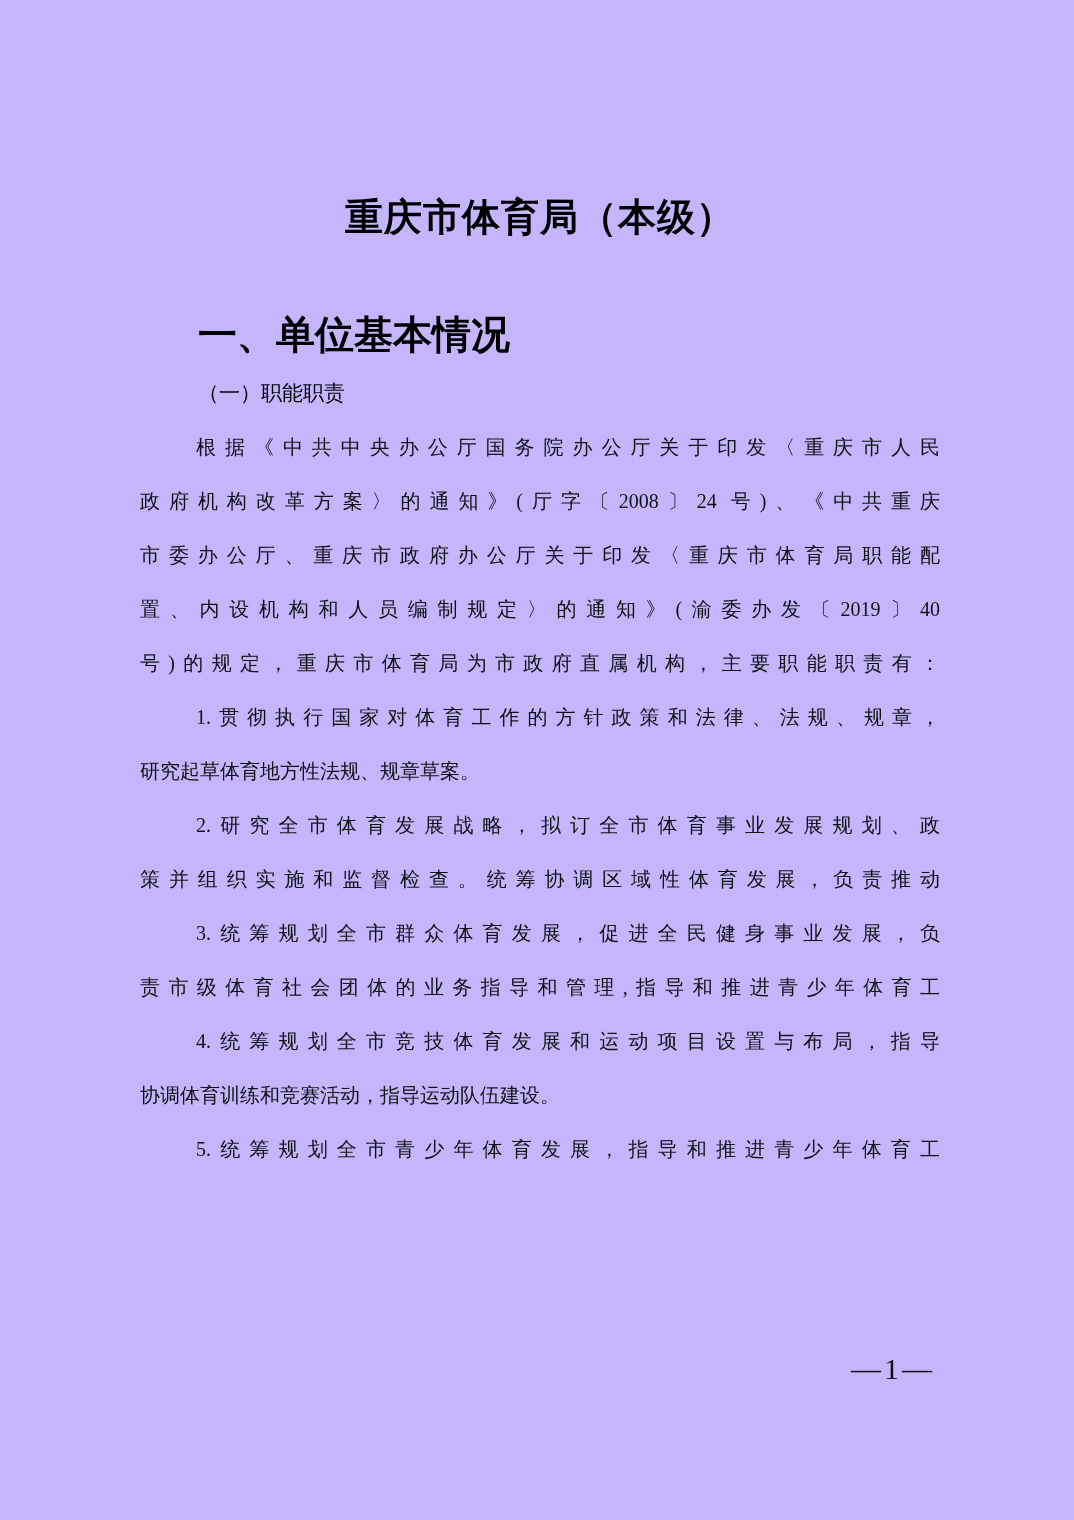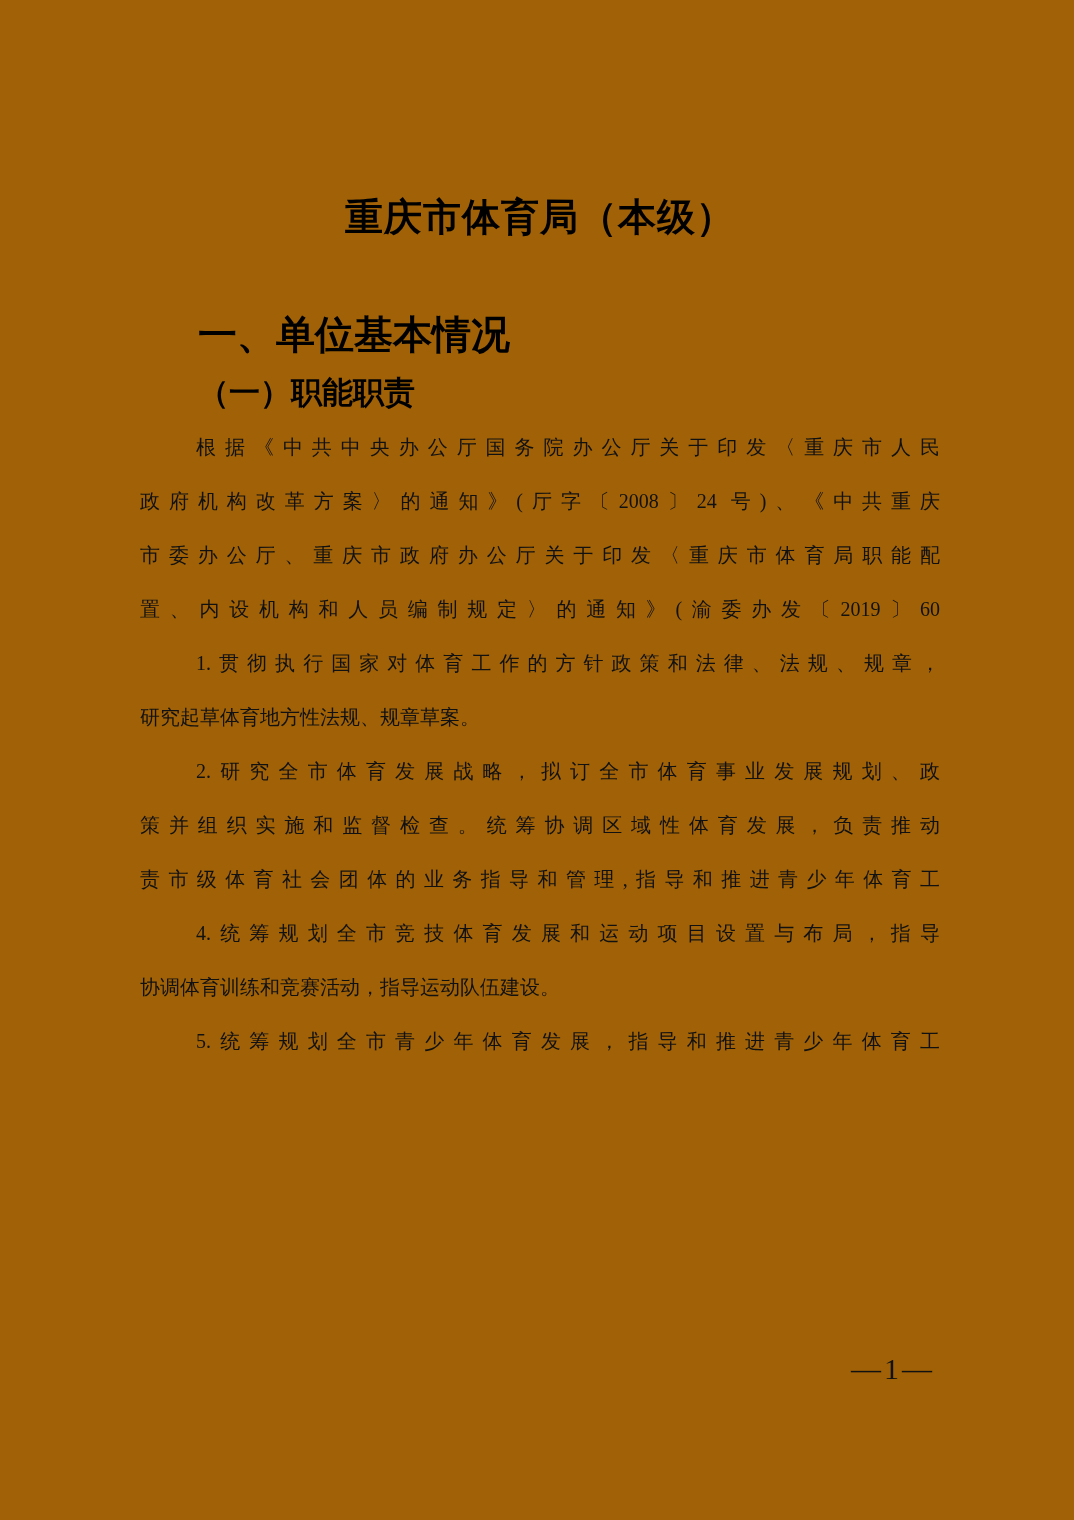--- a/index.html
+++ b/index.html
@@ -4,21 +4,21 @@
 <style>
   html, body {
     margin: 0;
     padding: 0;
     background: #ffffff;
   }
   .page {
     position: relative;
     width: 1074px;
     height: 1520px;
-    background: #a16207;
+    background: #c4b5fd;
     overflow: hidden;
     font-family: "Liberation Serif", "DejaVu Serif", serif;
     color: #000000;
   }
   .content {
     padding: 186px 134px 0 140px;
   }
   .title-block {
     text-align: center;
   }
@@ -34,23 +34,23 @@
     padding-left: 58px;
     font-family: "Liberation Sans", "DejaVu Sans", sans-serif;
     font-size: 39px;
     line-height: 54px;
     font-weight: 700;
     color: #000000;
   }
   .subsection-heading {
     margin-top: 4px;
     padding-left: 58px;
-    font-size: 31px;
+    font-size: 21px;
     line-height: 54px;
-    font-weight: 700;
+    font-weight: 400;
     color: #000000;
   }
   .body-text {
     margin-top: 0;
   }
   .line {
     font-size: 20px;
     line-height: 54px;
     color: #111111;
     text-align: justify;
@@ -89,34 +89,36 @@
     <div class="section-heading">一、单位基本情况</div>
 
     <div class="subsection-heading">（一）职能职责</div>
 
     <div class="body-text">
 
       <div>
         <div class="line indent fill">根据《中共中央办公厅国务院办公厅关于印发〈重庆市人民</div>
         <div class="line fill">政府机构改革方案〉的通知》(厅字〔2008〕24 号)、《中共重庆</div>
         <div class="line fill">市委办公厅、重庆市政府办公厅关于印发〈重庆市体育局职能配</div>
-        <div class="line fill">置、内设机构和人员编制规定〉的通知》(渝委办发〔2019〕60</div>
+        <div class="line fill">置、内设机构和人员编制规定〉的通知》(渝委办发〔2019〕40</div>
+        <div class="line fill">号)的规定，重庆市体育局为市政府直属机构，主要职能职责有：</div>
       </div>
 
       <div>
         <div class="line indent fill">1.贯彻执行国家对体育工作的方针政策和法律、法规、规章，</div>
         <div class="line">研究起草体育地方性法规、规章草案。</div>
       </div>
 
       <div>
         <div class="line indent fill">2.研究全市体育发展战略，拟订全市体育事业发展规划、政</div>
         <div class="line fill">策并组织实施和监督检查。统筹协调区域性体育发展，负责推动</div>
       </div>
 
       <div>
+        <div class="line indent fill">3.统筹规划全市群众体育发展，促进全民健身事业发展，负</div>
         <div class="line fill">责市级体育社会团体的业务指导和管理,指导和推进青少年体育工</div>
       </div>
 
       <div>
         <div class="line indent fill">4.统筹规划全市竞技体育发展和运动项目设置与布局，指导</div>
         <div class="line">协调体育训练和竞赛活动，指导运动队伍建设。</div>
       </div>
 
       <div>
         <div class="line indent fill">5.统筹规划全市青少年体育发展，指导和推进青少年体育工</div>

